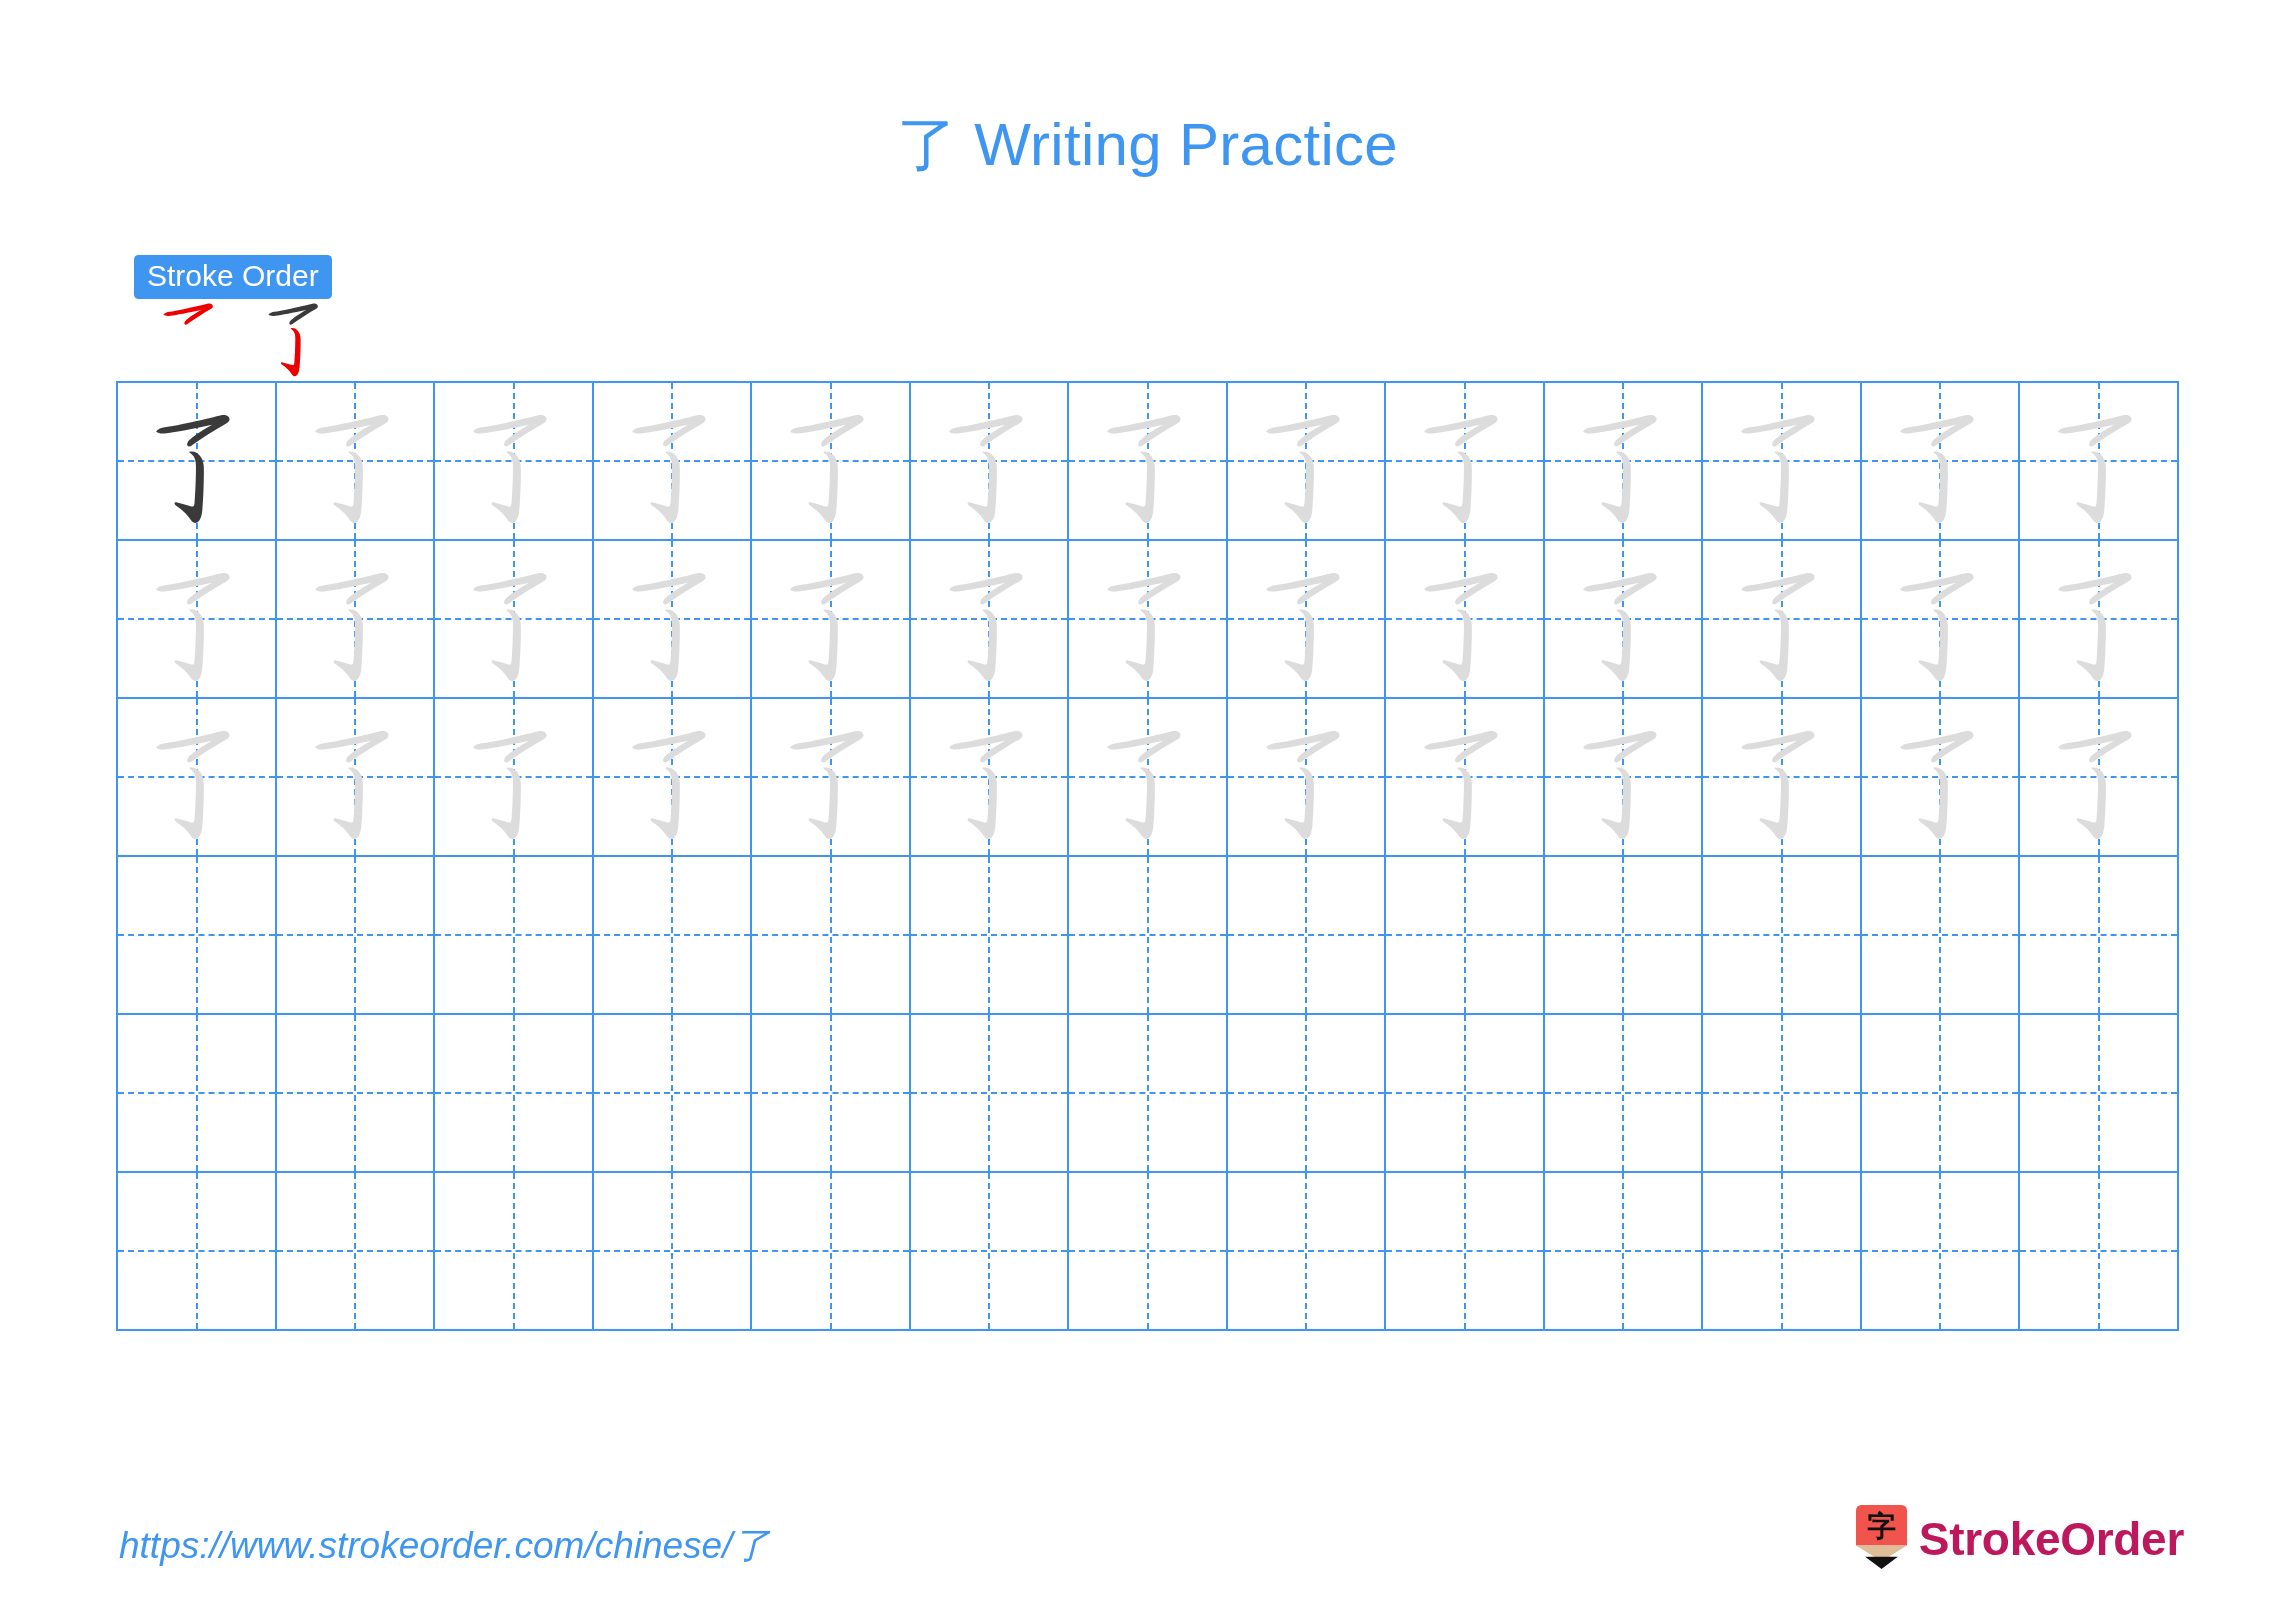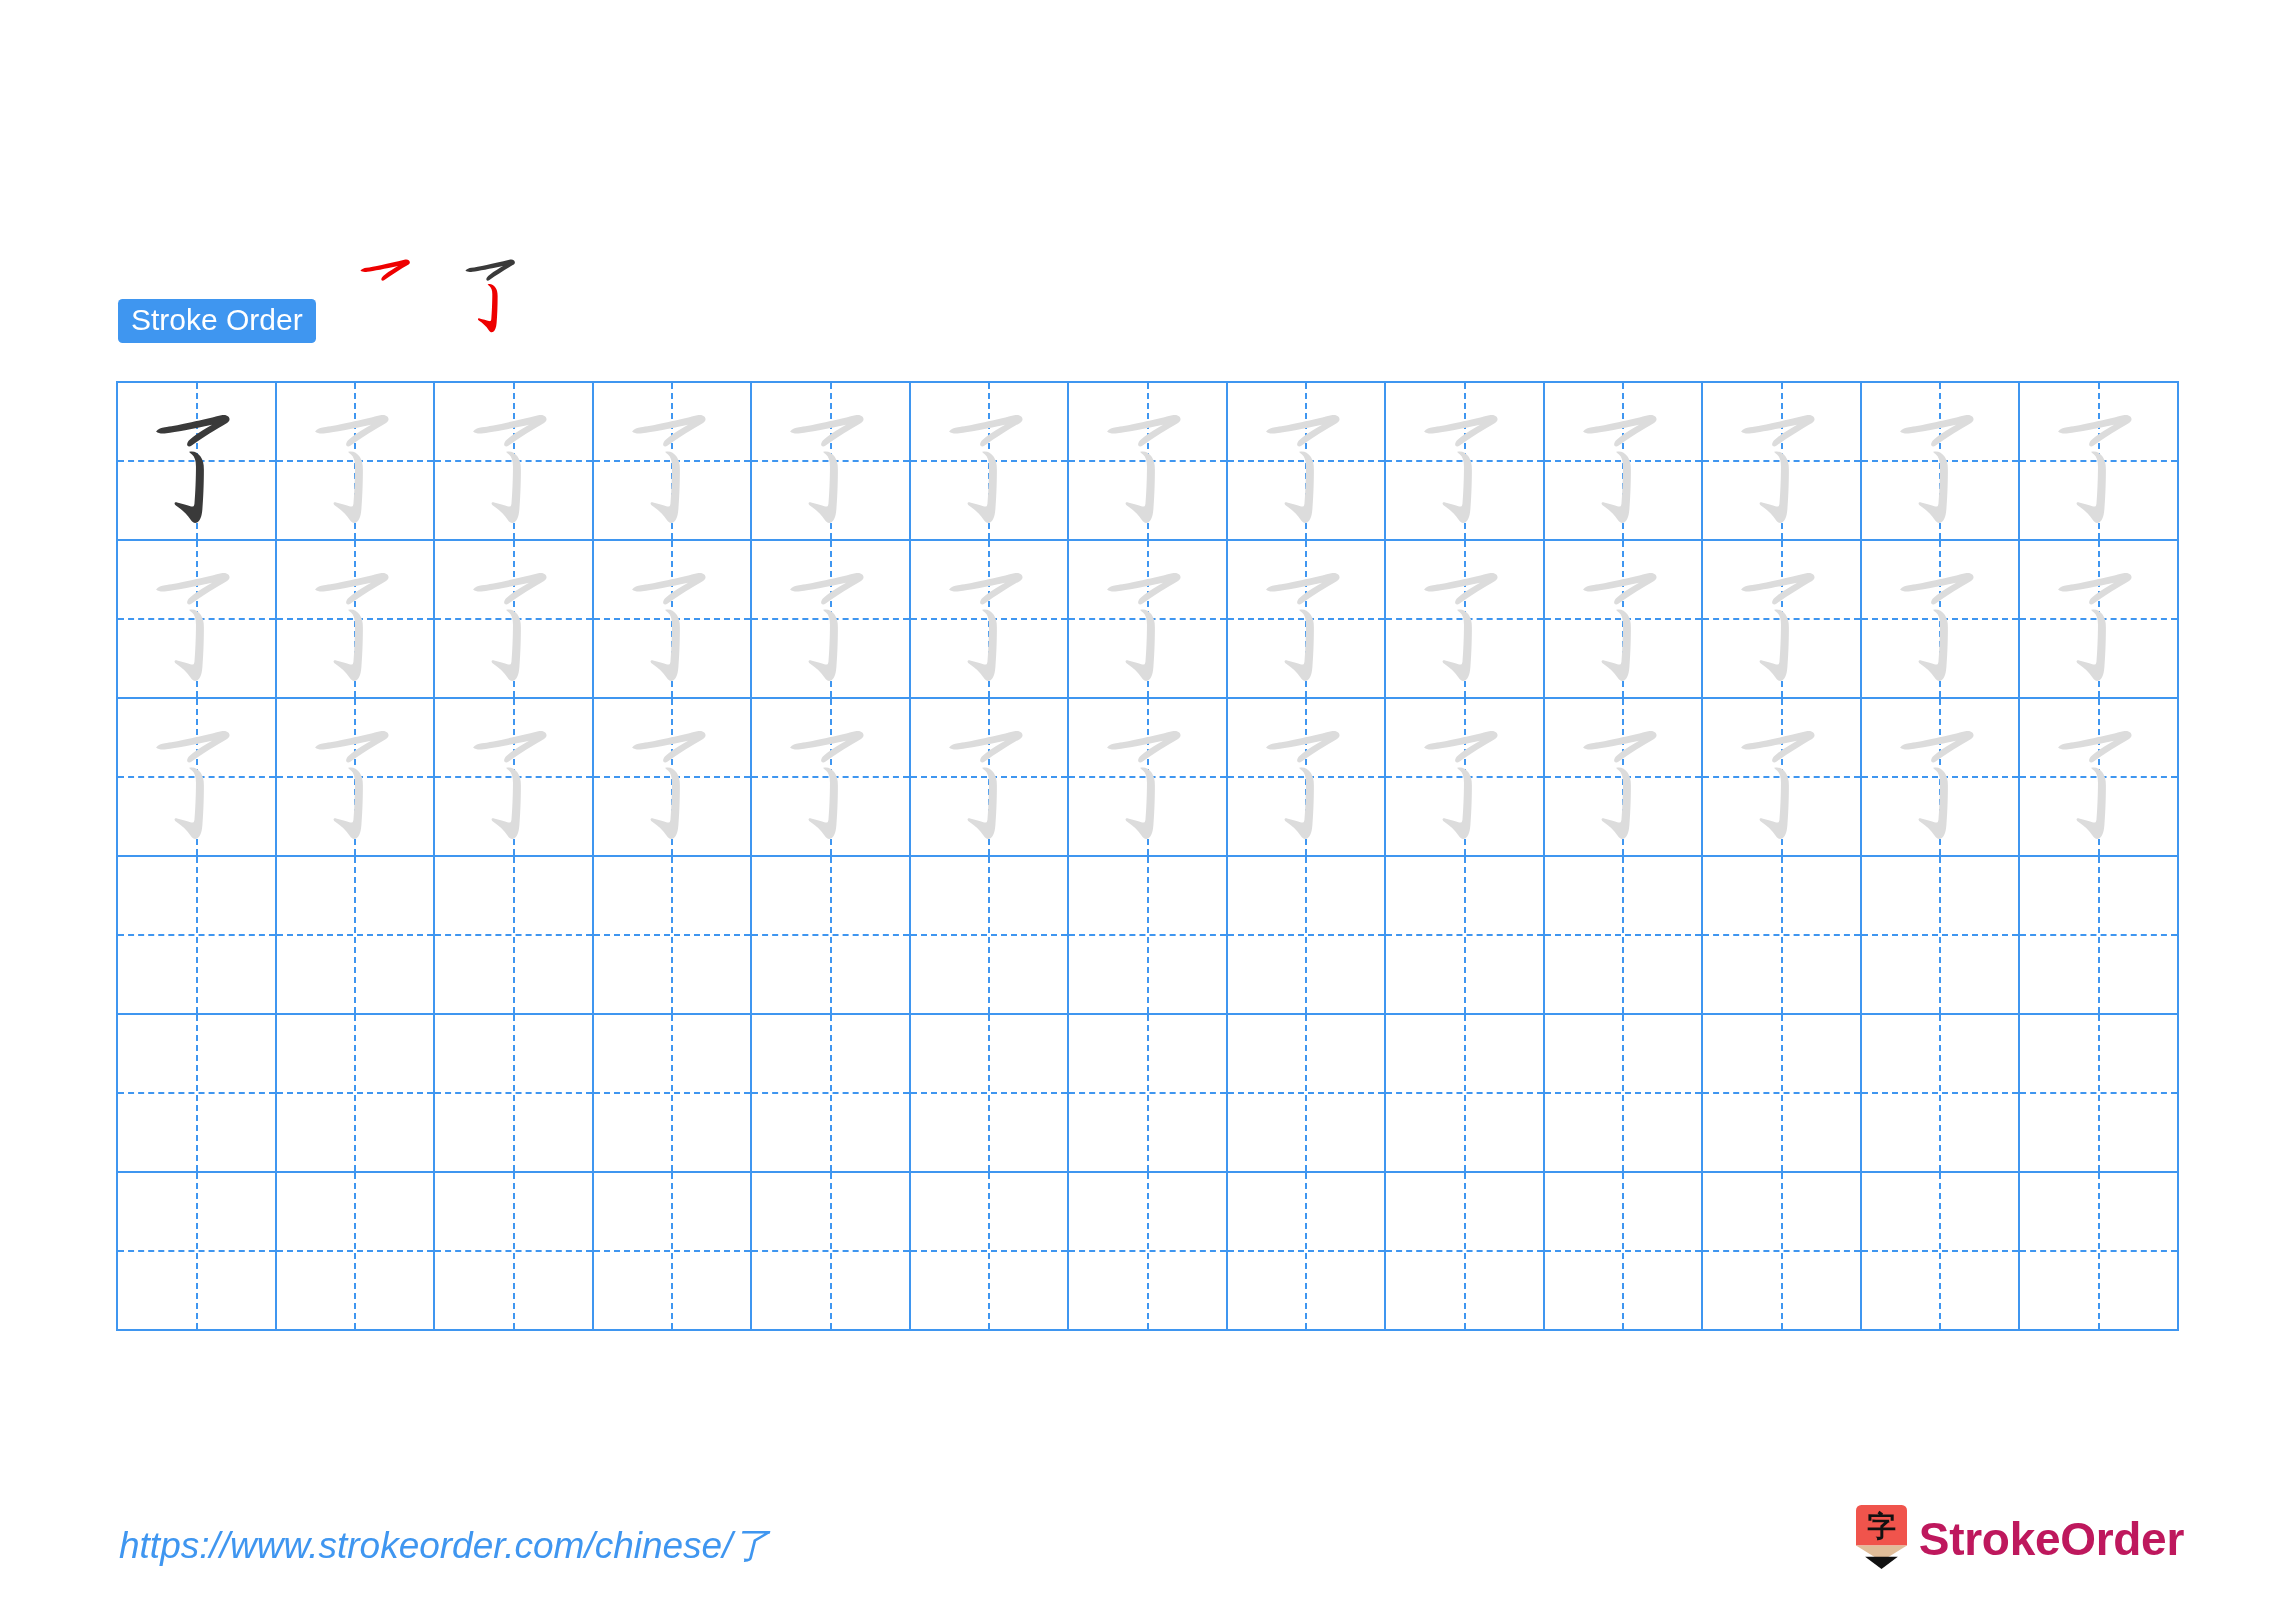--- a/index.html
+++ b/index.html
@@ -21,21 +21,21 @@
     color:#3f96f0;
     letter-spacing:0.3px;
     white-space:nowrap;
   }
   .title .t-char { font-family:"DejaVu Sans","Liberation Sans",sans-serif; }
 
   
   .stroke-order-row {
     position:absolute;
     top:255px; left:118px;
-    display:flex; align-items:flex-end;
+    display:flex; align-items:center;flex-direction:column;
   }
   .so-badge {
     background:#3f96f0;
     color:#ffffff;
     font-size:30px;
     font-weight:400;
     padding:5.9px 13px 8.5px 13px;
     border-radius:4.6px;
     line-height:1;
     white-space:nowrap;
@@ -106,20 +106,23 @@
     letter-spacing:-0.3px;
     white-space:nowrap;
     line-height:1;
   }
 </style>
 </head>
 <body>
 
 <div class="page">
 
+  <div class="title">
+    <span class="t-char">了</span><span> Writing Practice</span>
+  </div>
 
   <div class="stroke-order-row">
     <div class="so-badge">Stroke Order</div>
     <div class="so-steps">
 
       <div class="so-step">
         <svg viewBox="0 0 1024 1024">
           <path d="M248 318 c14 -16 34 -26 58 -28 c62 -6 212 -40 370 -78 c20 -5 36 -2 46 8 c14 14 10 32 -8 42 c-70 40 -160 96 -232 148 c-16 12 -32 6 -30 -10 c2 -14 12 -26 36 -44 c40 -30 88 -60 128 -82 c-130 28 -240 48 -300 56 c-30 4 -52 2 -68 -12 z" fill="#ee0000"></path>
         </svg>
       </div>

